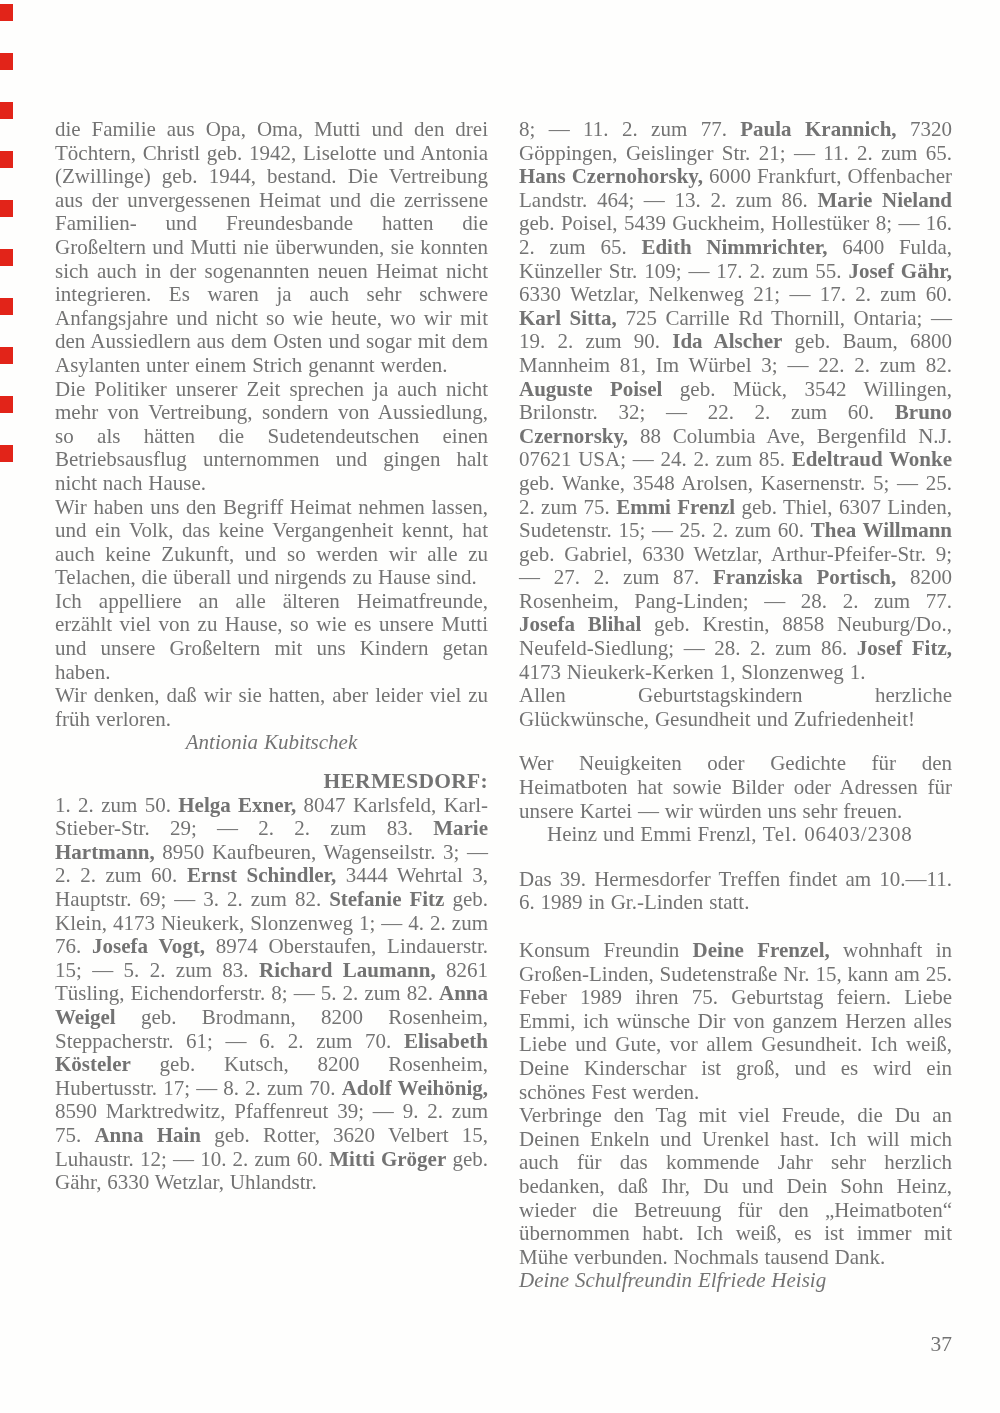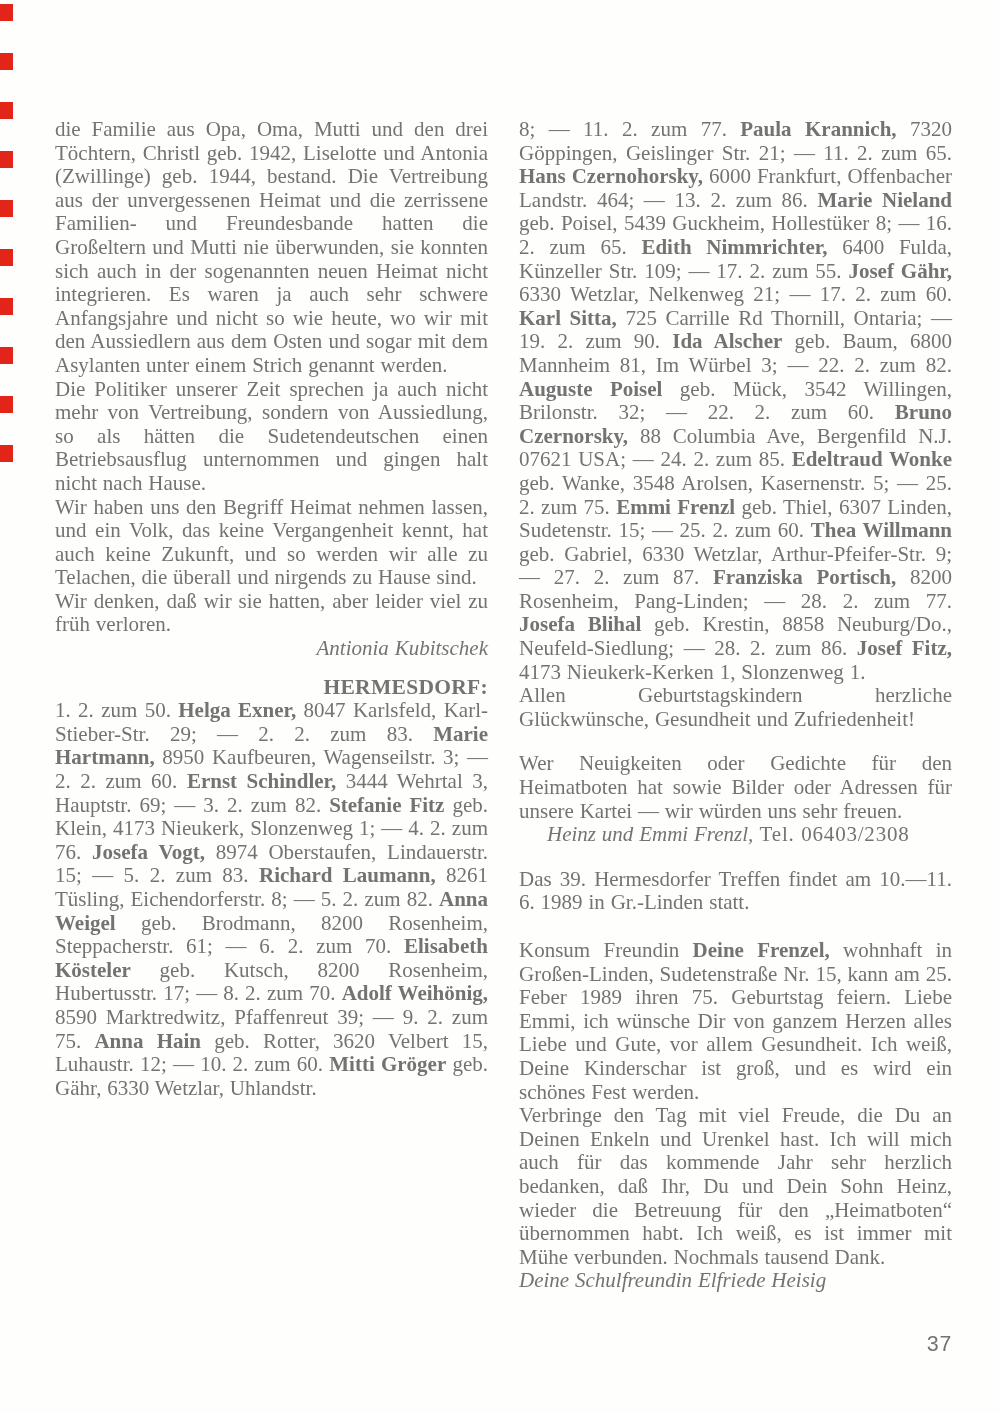--- a/index.html
+++ b/index.html
@@ -19,41 +19,40 @@
   }
   .col {
     width:433px;
     font-size:21px;
     line-height:23.6px;
     text-align:justify;
     word-spacing:0.6px;
   }
   .col p { margin:0; }
   .story-signature {
-    text-align:right;
+    text-align:center;
     font-style:italic;
     margin-top:-23.6px; 
   }
   .section-heading {
     font-weight:bold;
     font-size:21.5px;
     margin:15px 0 0 0 !important;
     text-align:right;
     letter-spacing:0.3px;
   }
   .vgap-m { height:21px; }
   .vgap-l { height:24px; }
   .request-signature { padding-left:28px; text-align:left; }
-  .request-signature .it { font-style:italic; }
+  .request-signature .it { }
   .request-signature .tel { font-style:normal; letter-spacing:0.8px; }
   .letter-signature { font-style:italic; }
   .page-number {
     position:absolute; right:48px; bottom:56px;
     font-size:21.5px;
-    font-family:Liberation Mono, monospace;
   }
   .b { font-weight:bold; }
 </style>
 </head>
 <body>
 
 <div class="page">
 
   <div class="edge-marks">
       <div class="edge-mark" style="background: rgb(226, 36, 25);"></div>
@@ -67,20 +66,21 @@
       <div class="edge-mark" style="background: rgb(226, 36, 25);"></div>
       <div class="edge-mark" style="background: rgb(226, 36, 25);"></div>
     </div>
 
   <div class="columns">
 
     <div class="col">
       <p>die Familie aus Opa, Oma, Mutti und den drei Töchtern, Christl geb. 1942, Liselotte und Antonia (Zwillinge) geb. 1944, bestand. Die Vertreibung aus der unvergessenen Heimat und die zerrissene Familien- und Freundesbande hatten die Großeltern und Mutti nie überwunden, sie konnten sich auch in der sogenannten neuen Heimat nicht integrieren. Es waren ja auch sehr schwere Anfangsjahre und nicht so wie heute, wo wir mit den Aussiedlern aus dem Osten und sogar mit dem Asylanten unter einem Strich genannt werden.</p>
       <p>Die Politiker unserer Zeit sprechen ja auch nicht mehr von Vertreibung, sondern von Aussiedlung, so als hätten die Sudetendeutschen einen Betriebsausflug unternommen und gingen halt nicht nach Hause.</p>
       <p>Wir haben uns den Begriff Heimat nehmen lassen, und ein Volk, das keine Vergangenheit kennt, hat auch keine Zukunft, und so werden wir alle zu Telachen, die überall und nirgends zu Hause sind.</p>
+      <p>Ich appelliere an alle älteren Heimatfreunde, erzählt viel von zu Hause, so wie es unsere Mutti und unsere Großeltern mit uns Kindern getan haben.</p>
       <p>Wir denken, daß wir sie hatten, aber leider viel zu früh verloren.</p>
       <p class="story-signature">Antionia Kubitschek</p>
       <p class="section-heading">HERMESDORF:</p>
       <p><span>1. 2. zum 50. </span><span class="b">Helga Exner,</span><span> 8047 Karlsfeld, Karl-Stieber-Str. 29; — 2. 2. zum 83. </span><span class="b">Marie Hartmann,</span><span> 8950 Kaufbeuren, Wagenseilstr. 3; — 2. 2. zum 60. </span><span class="b">Ernst Schindler,</span><span> 3444 Wehrtal 3, Hauptstr. 69; — 3. 2. zum 82. </span><span class="b">Stefanie Fitz</span><span> geb. Klein, 4173 Nieukerk, Slonzenweg 1; — 4. 2. zum 76. </span><span class="b">Josefa Vogt,</span><span> 8974 Oberstaufen, Lindauerstr. 15; — 5. 2. zum 83. </span><span class="b">Richard Laumann,</span><span> 8261 Tüsling, Eichendorferstr. 8; — 5. 2. zum 82. </span><span class="b">Anna Weigel</span><span> geb. Brodmann, 8200 Rosenheim, Steppacherstr. 61; — 6. 2. zum 70. </span><span class="b">Elisabeth Kösteler</span><span> geb. Kutsch, 8200 Rosenheim, Hubertusstr. 17; — 8. 2. zum 70. </span><span class="b">Adolf Weihönig,</span><span> 8590 Marktredwitz, Pfaffenreut 39; — 9. 2. zum 75. </span><span class="b">Anna Hain</span><span> geb. Rotter, 3620 Velbert 15, Luhaustr. 12; — 10. 2. zum 60. </span><span class="b">Mitti Gröger</span><span> geb. Gähr, 6330 Wetzlar, Uhlandstr.</span></p>
     </div>
 
     <div class="col">
       <p><span>8; — 11. 2. zum 77. </span><span class="b">Paula Krannich,</span><span> 7320 Göppingen, Geislinger Str. 21; — 11. 2. zum 65. </span><span class="b">Hans Czernohorsky,</span><span> 6000 Frankfurt, Offenbacher Landstr. 464; — 13. 2. zum 86. </span><span class="b">Marie Nieland</span><span> geb. Poisel, 5439 Guckheim, Hollestüker 8; — 16. 2. zum 65. </span><span class="b">Edith Nimmrichter,</span><span> 6400 Fulda, Künzeller Str. 109; — 17. 2. zum 55. </span><span class="b">Josef Gähr,</span><span> 6330 Wetzlar, Nelkenweg 21; — 17. 2. zum 60. </span><span class="b">Karl Sitta,</span><span> 725 Carrille Rd Thornill, Ontaria; — 19. 2. zum 90. </span><span class="b">Ida Alscher</span><span> geb. Baum, 6800 Mannheim 81, Im Würbel 3; — 22. 2. zum 82. </span><span class="b">Auguste Poisel</span><span> geb. Mück, 3542 Willingen, Brilonstr. 32; — 22. 2. zum 60. </span><span class="b">Bruno Czernorsky,</span><span> 88 Columbia Ave, Bergenfild N.J. 07621 USA; — 24. 2. zum 85. </span><span class="b">Edeltraud Wonke</span><span> geb. Wanke, 3548 Arolsen, Kasernenstr. 5; — 25. 2. zum 75. </span><span class="b">Emmi Frenzl</span><span> geb. Thiel, 6307 Linden, Sudetenstr. 15; — 25. 2. zum 60. </span><span class="b">Thea Willmann</span><span> geb. Gabriel, 6330 Wetzlar, Arthur-Pfeifer-Str. 9; — 27. 2. zum 87. </span><span class="b">Franziska Portisch,</span><span> 8200 Rosenheim, Pang-Linden; — 28. 2. zum 77. </span><span class="b">Josefa Blihal</span><span> geb. Krestin, 8858 Neuburg/Do., Neufeld-Siedlung; — 28. 2. zum 86. </span><span class="b">Josef Fitz,</span><span> 4173 Nieukerk-Kerken 1, Slonzenweg 1.</span></p>
       <p>Allen Geburtstagskindern herzliche Glückwünsche, Gesundheit und Zufriedenheit!</p>
       <div class="vgap-m"></div>

